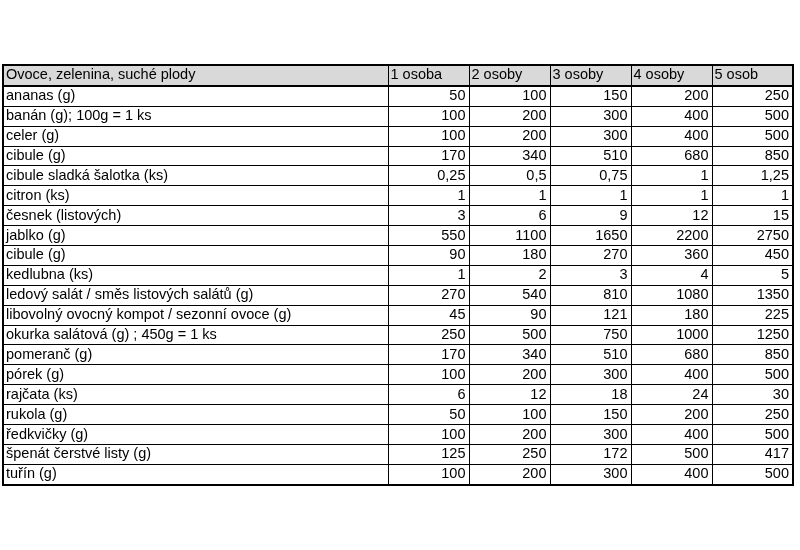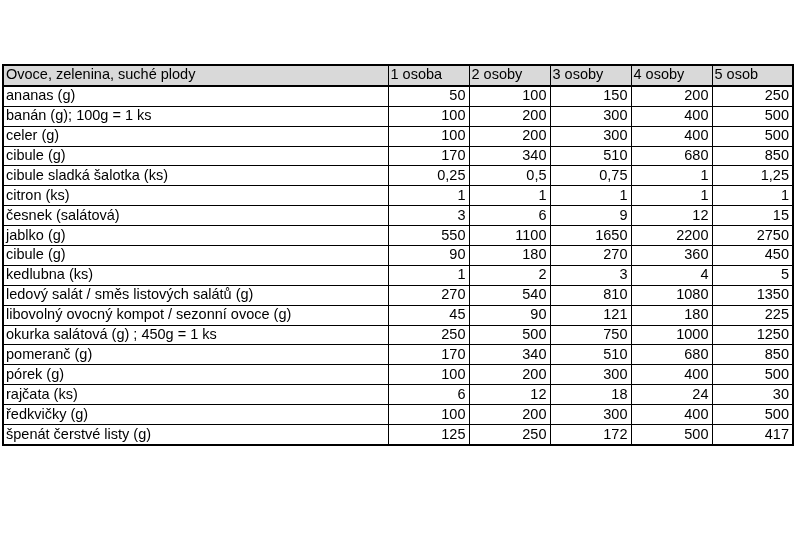--- a/index.html
+++ b/index.html
@@ -111,21 +111,21 @@
         </tr>
         <tr>
           <td class="name-cell">citron (ks)</td>
           <td class="value-cell">1</td>
           <td class="value-cell">1</td>
           <td class="value-cell">1</td>
           <td class="value-cell">1</td>
           <td class="value-cell">1</td>
         </tr>
         <tr>
-          <td class="name-cell">česnek (salátová)</td>
+          <td class="name-cell">česnek (listových)</td>
           <td class="value-cell">3</td>
           <td class="value-cell">6</td>
           <td class="value-cell">9</td>
           <td class="value-cell">12</td>
           <td class="value-cell">15</td>
         </tr>
         <tr>
           <td class="name-cell">jablko (g)</td>
           <td class="value-cell">550</td>
           <td class="value-cell">1100</td>
@@ -191,30 +191,46 @@
         </tr>
         <tr>
           <td class="name-cell">rajčata (ks)</td>
           <td class="value-cell">6</td>
           <td class="value-cell">12</td>
           <td class="value-cell">18</td>
           <td class="value-cell">24</td>
           <td class="value-cell">30</td>
         </tr>
         <tr>
+          <td class="name-cell">rukola (g)</td>
+          <td class="value-cell">50</td>
+          <td class="value-cell">100</td>
+          <td class="value-cell">150</td>
+          <td class="value-cell">200</td>
+          <td class="value-cell">250</td>
+        </tr>
+        <tr>
           <td class="name-cell">ředkvičky (g)</td>
           <td class="value-cell">100</td>
           <td class="value-cell">200</td>
           <td class="value-cell">300</td>
           <td class="value-cell">400</td>
           <td class="value-cell">500</td>
         </tr>
         <tr>
           <td class="name-cell">špenát čerstvé listy (g)</td>
           <td class="value-cell">125</td>
           <td class="value-cell">250</td>
           <td class="value-cell">172</td>
           <td class="value-cell">500</td>
           <td class="value-cell">417</td>
+        </tr>
+        <tr>
+          <td class="name-cell">tuřín (g)</td>
+          <td class="value-cell">100</td>
+          <td class="value-cell">200</td>
+          <td class="value-cell">300</td>
+          <td class="value-cell">400</td>
+          <td class="value-cell">500</td>
         </tr>
       </tbody>
   </table>
 </div>
 
 </body></html>

